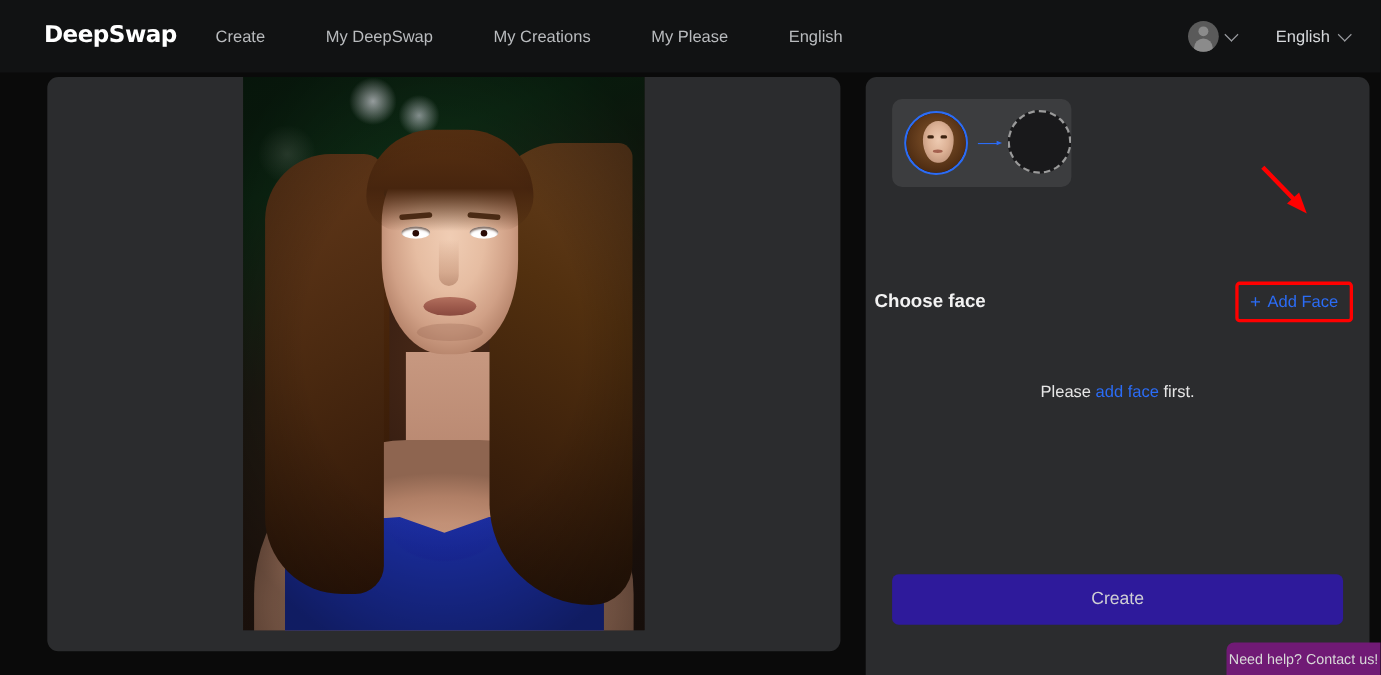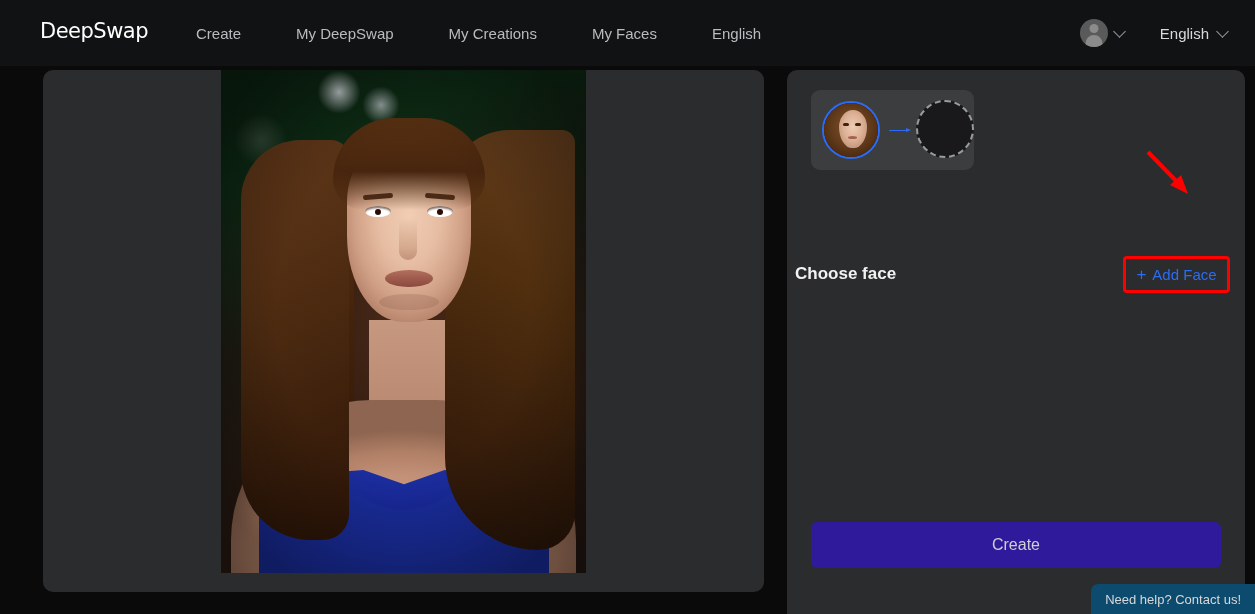--- a/index.html
+++ b/index.html
@@ -12,21 +12,21 @@
 
   
   #header {
     position: absolute; left: 0; top: 0;
     width: 1255px; height: 66px;
     background: #111213;
     display: flex; align-items: center;
   }
   #logo {
     position: absolute; left: 40px; top: 19px;
-    font-size: 21px; font-weight: 400; color: #ffffff;
+    font-size: 21px; font-weight: 700; color: #ffffff;
     letter-spacing: -0.5px;
     font-family: "DejaVu Sans", sans-serif;
   }
   #main-nav {
     position: absolute; left: 196px; top: 0;
     height: 66px; display: flex; align-items: center;
   }
   .nav-item {
     color: #b9bbbe; font-size: 15px; padding: 0 27px 0 0;
     margin-right: 28px; cursor: pointer; white-space: nowrap;
@@ -270,37 +270,37 @@
     position: absolute; left: 24px; top: 452px;
     width: 410px; height: 46px;
     background: #2e1a9b; border: none; border-radius: 6px;
     color: #cfcfd4; font-size: 16px; cursor: pointer;
     font-family: "Liberation Sans", sans-serif;
   }
 
   
   #support-widget {
     position: absolute; right: 0px; top: 584px;
-    height: 30px; padding: 0 14px;
-    background: #0c4a6e; border-radius: 7px 0 0 0;
+    height: 30px; padding: 0 2px;
+    background: #701a75; border-radius: 7px 0 0 0;
     display: flex; align-items: center;
     color: #d8d8d8; font-size: 13px; cursor: pointer;
   }
 </style>
 </head>
 <body>
 
 <div id="header">
   <div id="logo">DeepSwap</div>
 
   <nav id="main-nav">
     <div class="nav-item">Create</div>
     <div class="nav-item">My DeepSwap</div>
     <div class="nav-item">My Creations</div>
-    <div class="nav-item">My Faces</div>
+    <div class="nav-item">My Please</div>
     <div class="nav-item">English</div>
   </nav>
 
   <div id="header-right">
     <div id="account-menu">
       <div id="avatar"></div>
       <span class="caret"></span>
     </div>
     <div id="lang-menu">
       <span id="lang-label">English</span>
@@ -354,20 +354,23 @@
 
   <div id="choose-face-label">Choose face</div>
 
   <div id="add-face-box">
     <span id="add-face-btn">
       <span id="plus-icon">+</span>
       <span>Add Face</span>
     </span>
   </div>
 
+  <div id="empty-hint">
+    <span>Please </span><span class="link">add face</span><span> first.</span>
+  </div>
 
   <button id="create-button">Create</button>
 </div>
 
 <svg id="annot-arrow" viewBox="0 0 60 55">
   <line x1="8" y1="6" x2="42" y2="41" stroke="#ff0000" stroke-width="4"></line>
   <polygon points="48,48 30,39 41,29" fill="#ff0000"></polygon>
 </svg>
 
 <div id="support-widget">Need help? Contact us!</div>

